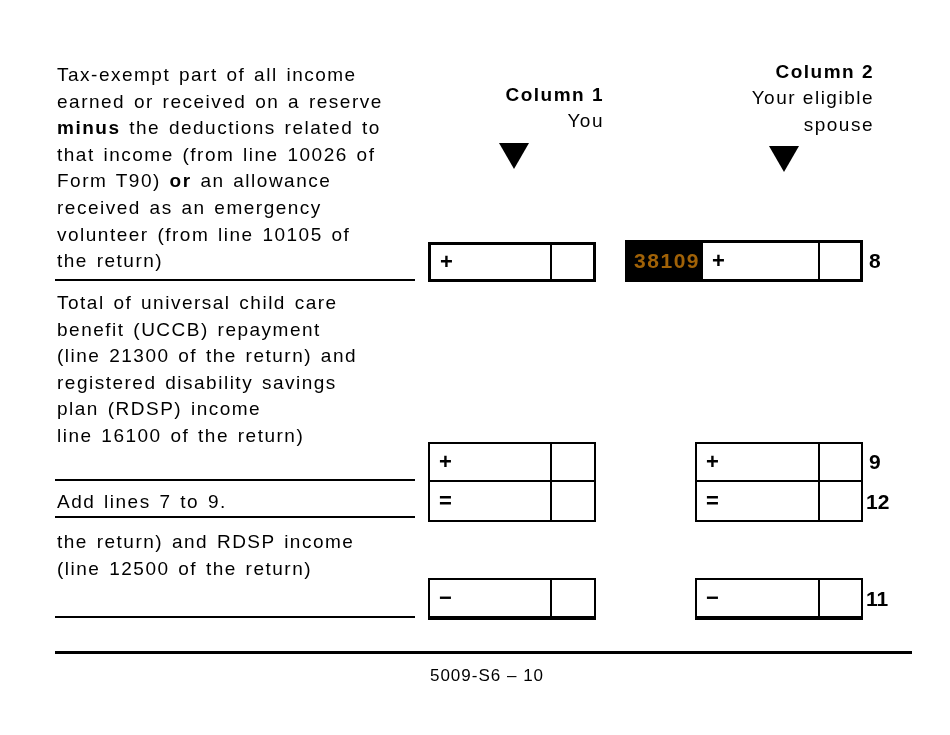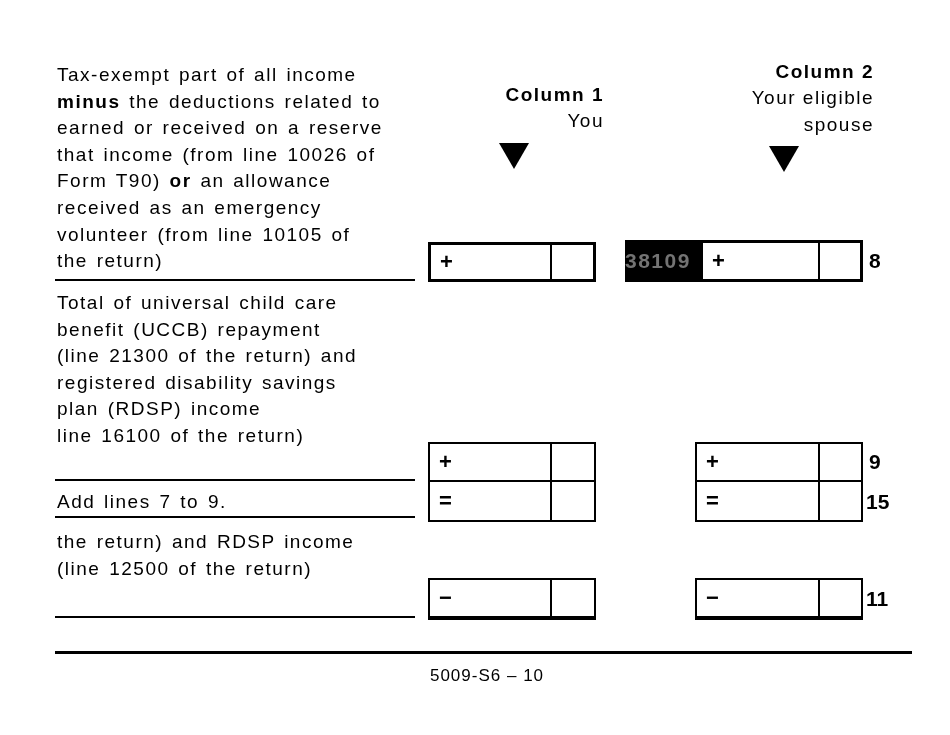--- a/index.html
+++ b/index.html
@@ -40,42 +40,42 @@
   .abox { position: absolute; background: #fff; border: 2px solid #000; box-sizing: border-box; }
   .abox.bw3 { border-width: 3px; }
   .abox.thickbottom { border-bottom-width: 4px; }
   .op {
     position: absolute; left: 9px; top: 50%; transform: translateY(-50%);
     font-size: 22px; font-weight: bold;
   }
   .centdiv { position: absolute; top: 0; bottom: 0; width: 2px; background: #000; }
 
   .codebox {
-    position: absolute; background: #000; color: #737373;
+    position: absolute; background: #000; color: #a16207;
     font-size: 21px; font-weight: bold; letter-spacing: 1.5px;
-    text-align: left;
+    text-align: right;
   }
   .lnum { position: absolute; font-size: 21px; font-weight: bold; }
 
   
   .footrule { position: absolute; left: 55px; top: 651px; width: 857px; height: 3px; background: #000; }
   .footer {
     position: absolute; left: 12px; top: 666px; width: 950px;
     text-align: center; font-size: 17px; letter-spacing: 1px;
   }
 </style>
 </head>
 <body>
 
 <div class="page">
 
   <div class="tblock" style="top:62px">
       <div class="tline"><span>Tax-exempt part of all income</span></div>
+      <div class="tline"><span>earned or received on a reserve</span></div>
       <div class="tline"><span class="b">minus</span><span> the deductions related to</span></div>
-      <div class="tline"><span>earned or received on a reserve</span></div>
       <div class="tline"><span>that income (from line 10026 of</span></div>
       <div class="tline"><span>Form T90) </span><span class="b">or</span><span> an allowance</span></div>
       <div class="tline"><span>received as an emergency</span></div>
       <div class="tline"><span>volunteer (from line 10105 of</span></div>
       <div class="tline"><span>the return)</span></div>
     </div>
   <div class="sep" style="top:279px"></div>
 
   <div class="tblock" style="top:290px">
       <div class="tline"><span>Total of universal child care</span></div>
@@ -133,21 +133,21 @@
   <div class="lnum" style="left:869px; top:442px; line-height:40px">9</div>
 
   <div class="abox" style="left:428px; top:480px; width:168px; height:42px">
     <span class="op">=</span>
     <div class="centdiv" style="left:120px"></div>
   </div>
   <div class="abox" style="left:695px; top:480px; width:168px; height:42px">
     <span class="op">=</span>
     <div class="centdiv" style="left:121px"></div>
   </div>
-  <div class="lnum" style="left:866px; top:482px; line-height:40px">15</div>
+  <div class="lnum" style="left:866px; top:482px; line-height:40px">12</div>
 
   <div class="abox thickbottom" style="left:428px; top:578px; width:168px; height:42px">
     <span class="op">−</span>
     <div class="centdiv" style="left:120px"></div>
   </div>
   <div class="abox thickbottom" style="left:695px; top:578px; width:168px; height:42px">
     <span class="op">−</span>
     <div class="centdiv" style="left:121px"></div>
   </div>
   <div class="lnum" style="left:866px; top:578px; line-height:42px">11</div>

